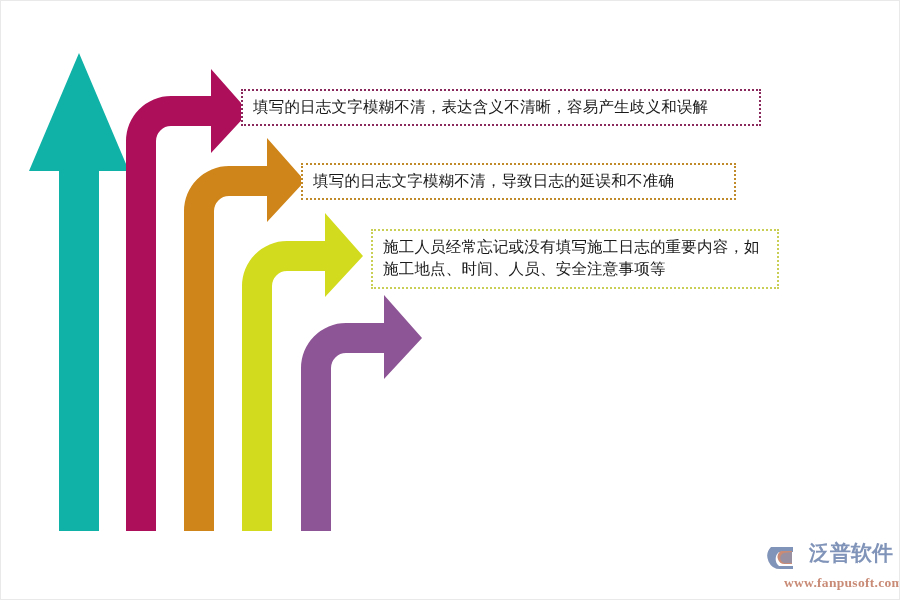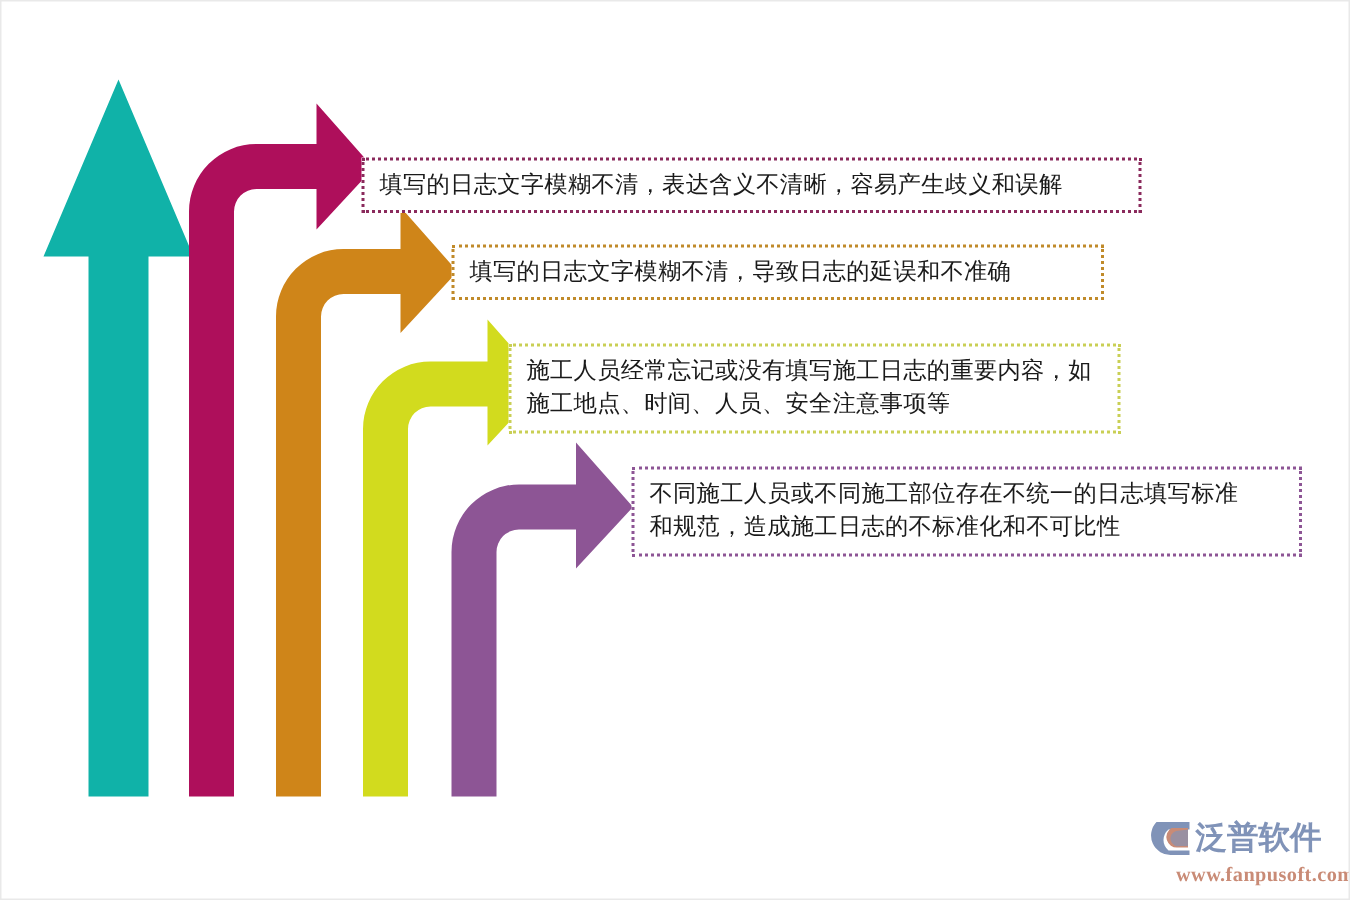--- a/index.html
+++ b/index.html
@@ -28,49 +28,49 @@
     position: absolute;
     background: #ffffff;
     padding: 5px 9px 6px 10px;
     line-height: 1.45;
     color: #1a1a1a;
     font-size: 15.5px;
     letter-spacing: 0.2px;
     white-space: pre-line;
   }
   .callout.c1 {
-    left: 240px; top: 104px; width: 520px;
+    left: 240px; top: 88px; width: 520px;
     border: 2px dotted #8a2a5c;
   }
   .callout.c2 {
     left: 300px; top: 162px; width: 435px;
     border: 2px dotted #c08a2a;
   }
   .callout.c3 {
-    left: 338px; top: 228px; width: 408px;
+    left: 370px; top: 228px; width: 408px;
     border: 2px dotted #c9cf55;
   }
   .callout.c4 {
     left: 420px; top: 310px; width: 447px;
     border: 2px dotted #8d5595;
   }
   
   #logo {
     position: absolute;
     left: 766px; top: 538px;
     width: 124px; height: 56px;
     display: flex;
     flex-direction: column;
     align-items: flex-start;
     justify-content: center;
   }
   #logo-top {
     display: flex;
-    align-items: center;
-    gap: 0;
+    align-items: flex-start;
+    gap: 12px;
     height: 30px;
   }
   #logo-mark {
     width: 30px; height: 28px;
     flex: 0 0 auto;
   }
   #logo-word {
     font-family: "DejaVu Sans", "Liberation Sans", sans-serif;
     font-size: 21px;
     font-weight: 700;
@@ -148,22 +148,20 @@
              L 330,530 Z"></path>
   </svg>
 
   <div class="callout c1" style="border-color: rgb(138, 42, 92);">填写的日志文字模糊不清，表达含义不清晰，容易产生歧义和误解</div>
 
   <div class="callout c2" style="border-color: rgb(192, 138, 42);">填写的日志文字模糊不清，导致日志的延误和不准确</div>
 
   <div class="callout c3" style="border-color: rgb(201, 207, 85);">施工人员经常忘记或没有填写施工日志的重要内容，如
 施工地点、时间、人员、安全注意事项等</div>
 
-  <div class="callout c4" style="border-color: rgb(141, 85, 149);">不同施工人员或不同施工部位存在不统一的日志填写标准
-和规范，造成施工日志的不标准化和不可比性</div>
 
   <div id="logo">
     <div id="logo-top">
       <svg id="logo-mark" viewBox="0 0 30 28">
         <path d="M4,4 L26,4 L26,9 L12,9 A9,9 0 0 0 12,23 L26,23 L26,26 L14,26 A13,13 0 0 1 4,4 Z" fill="#8093b8"></path>
         <path d="M14,8 L25,8 L25,21 L18,21 A7,7 0 0 1 14,8 Z" fill="#c98b76"></path>
         <path d="M17,10 L25,9 L25,20 L20,20 A5,5 0 0 1 17,10 Z" fill="#8093b8" opacity="0.65"></path>
       </svg>
       <span id="logo-word" style="color: rgb(128, 147, 184);">泛普软件</span>
     </div>

